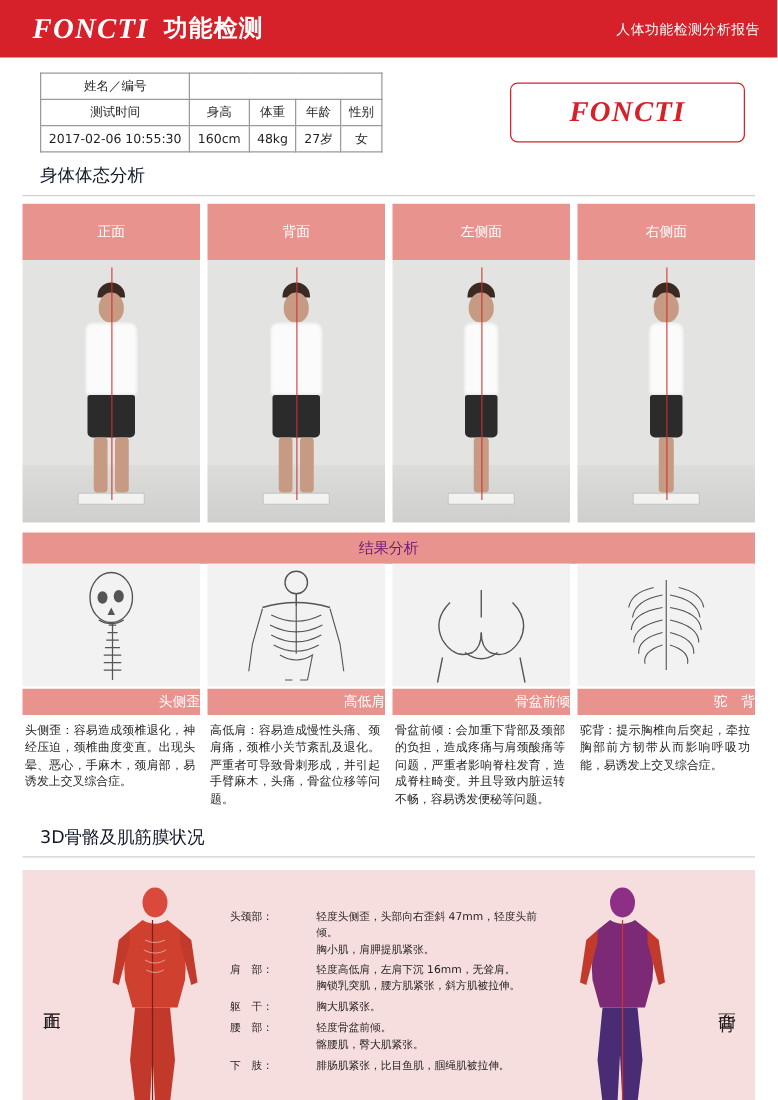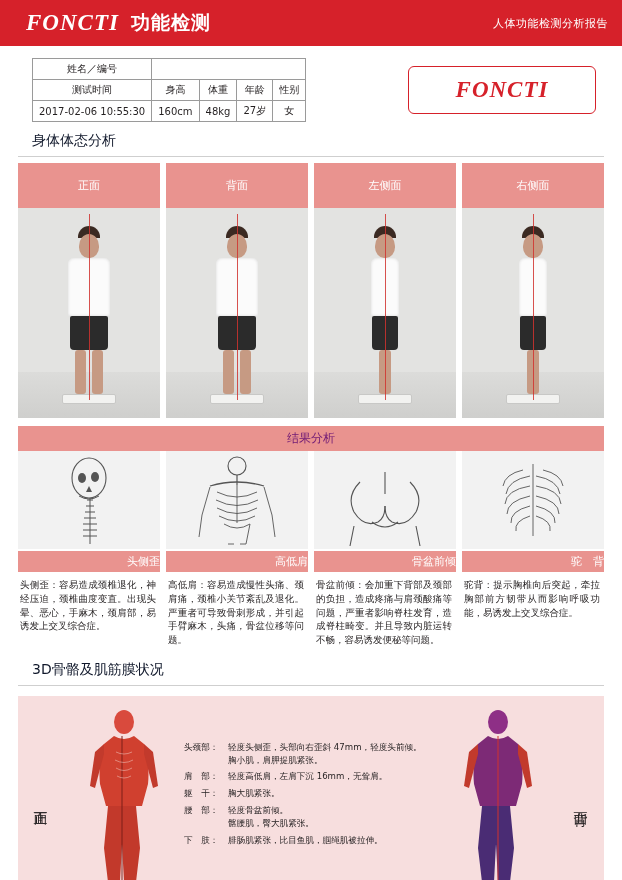--- a/index.html
+++ b/index.html
@@ -156,21 +156,21 @@
   }
   .side-label {
     width:46px; text-align:center; font-size:14px; color:#231f20;
     line-height:1.15;
   }
   .body-art { width:120px; height:180px; position:relative; }
   .notes {
     flex:1; padding:6px 4px 6px 0;
     font-size:8.6px; line-height:1.5;
   }
-  .note-line { display:flex; align-items:flex-start; margin-bottom:4px; }
+  .note-line { display:flex; align-items:flex-start; margin-bottom:4px;gap:25px; }
   .note-key { width:44px; flex:none; text-align:justify; }
   .note-val { flex:1; }
 </style>
 </head>
 <body>
 
 <div class="header">
   <div class="brand-wrap">
     <div class="brand-logo">
       <span>FONCTI</span>
@@ -394,20 +394,21 @@
       <div class="note-key">头颈部：</div>
       <div class="note-val">
         <div>轻度头侧歪，头部向右歪斜 47mm，轻度头前倾。</div>
         <div>胸小肌，肩胛提肌紧张。</div>
       </div>
     </div>
     <div class="note-line">
       <div class="note-key">肩　部：</div>
       <div class="note-val">
         <div>轻度高低肩，左肩下沉 16mm，无耸肩。</div>
+        <div>胸锁乳突肌，腰方肌紧张，斜方肌被拉伸。</div>
       </div>
     </div>
     <div class="note-line">
       <div class="note-key">躯　干：</div>
       <div class="note-val">
         <div>胸大肌紧张。</div>
       </div>
     </div>
     <div class="note-line">
       <div class="note-key">腰　部：</div>

